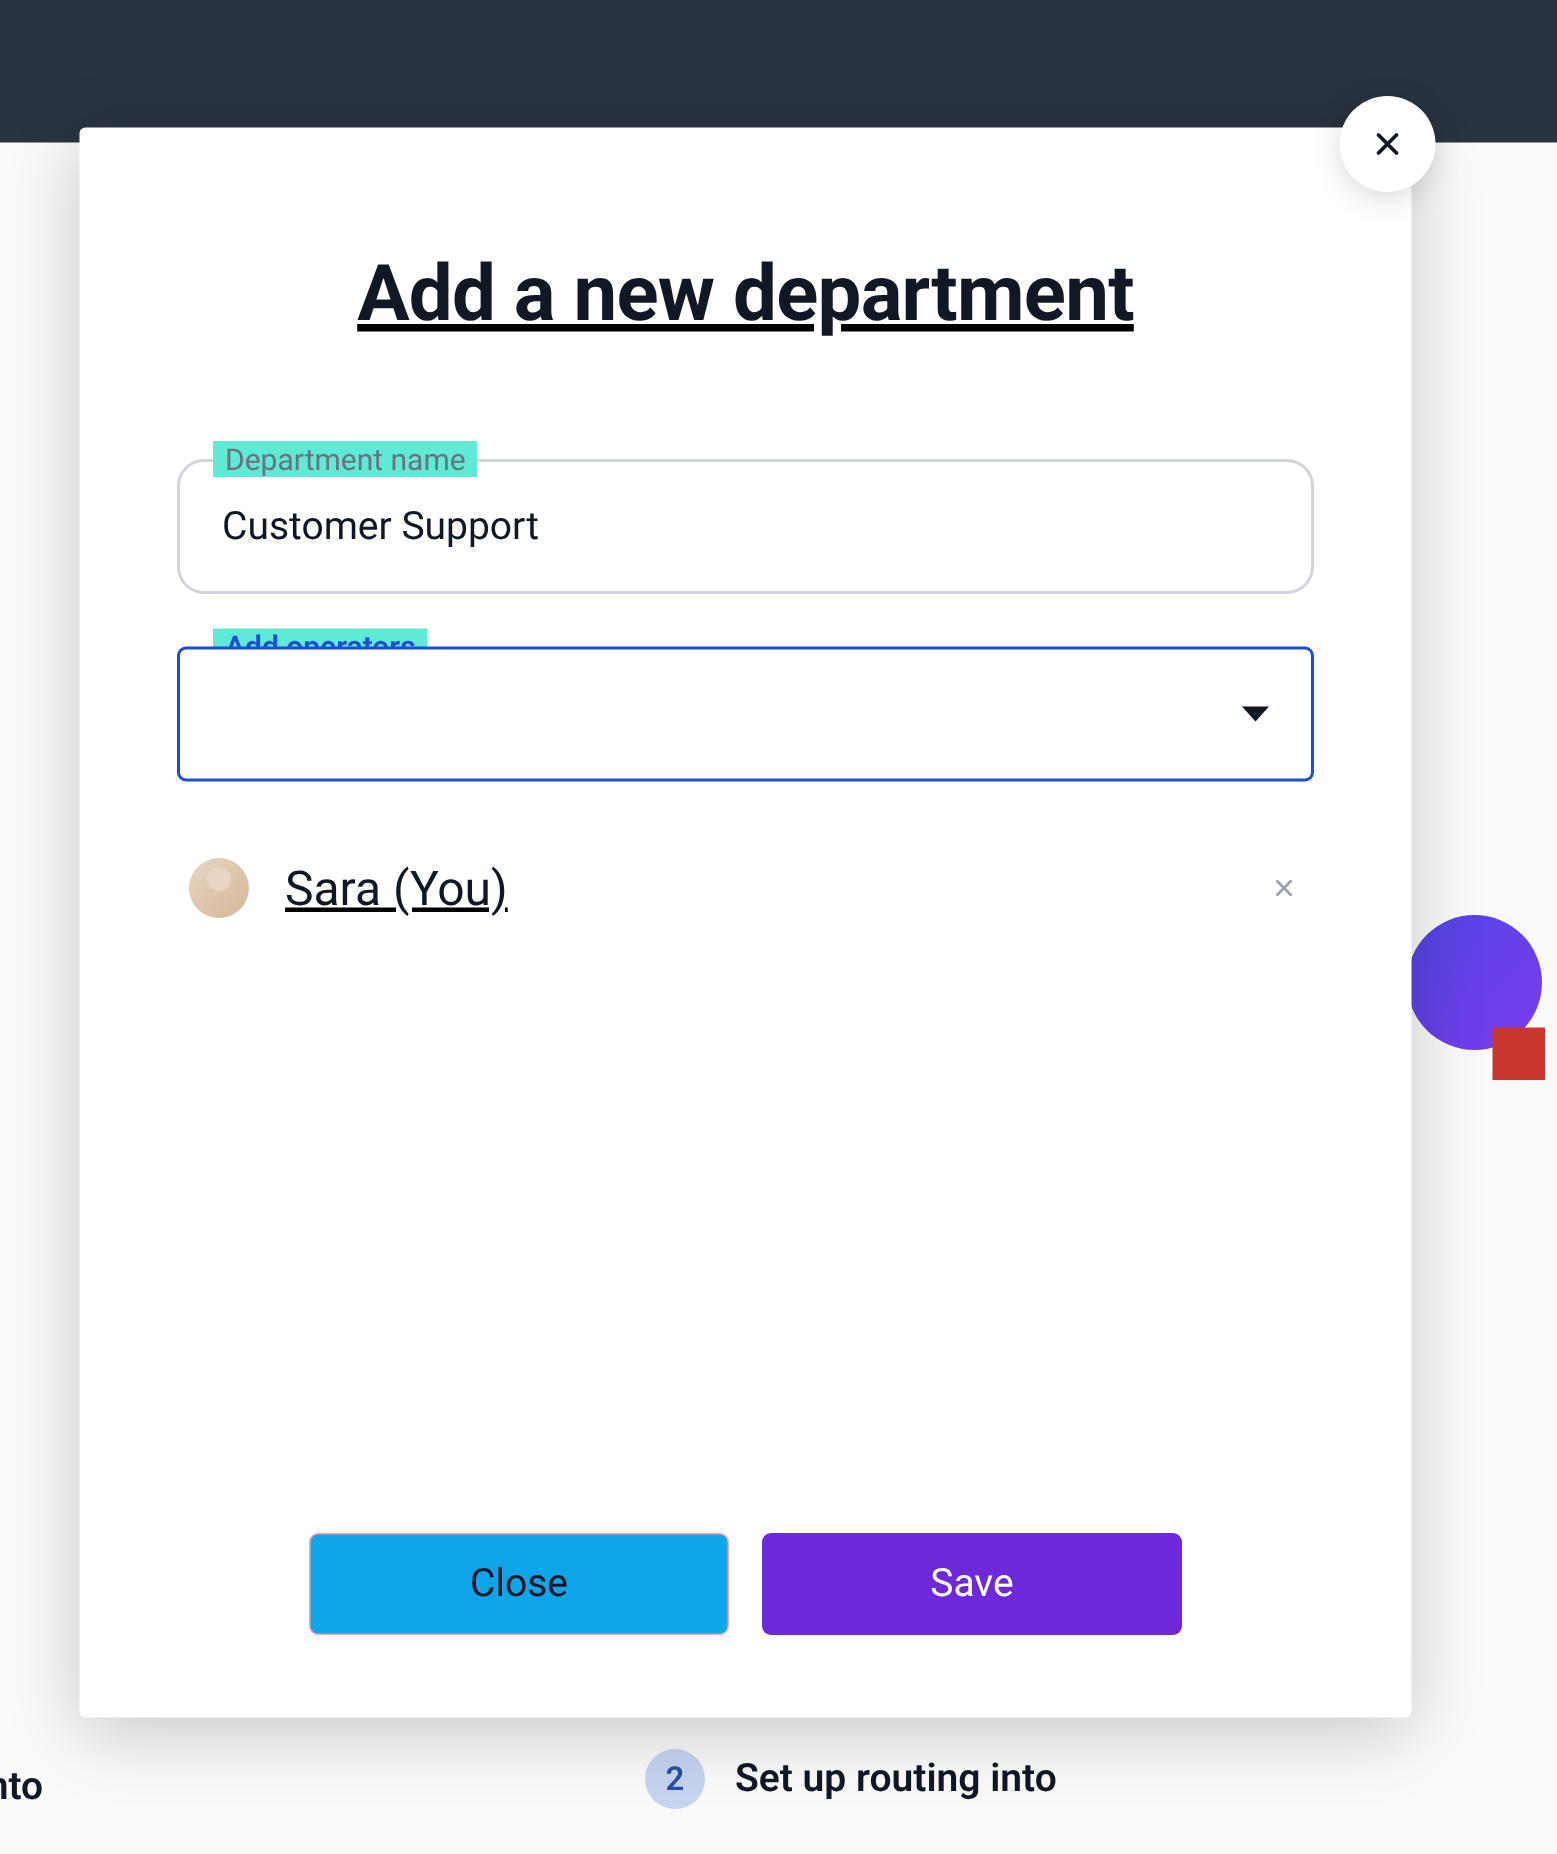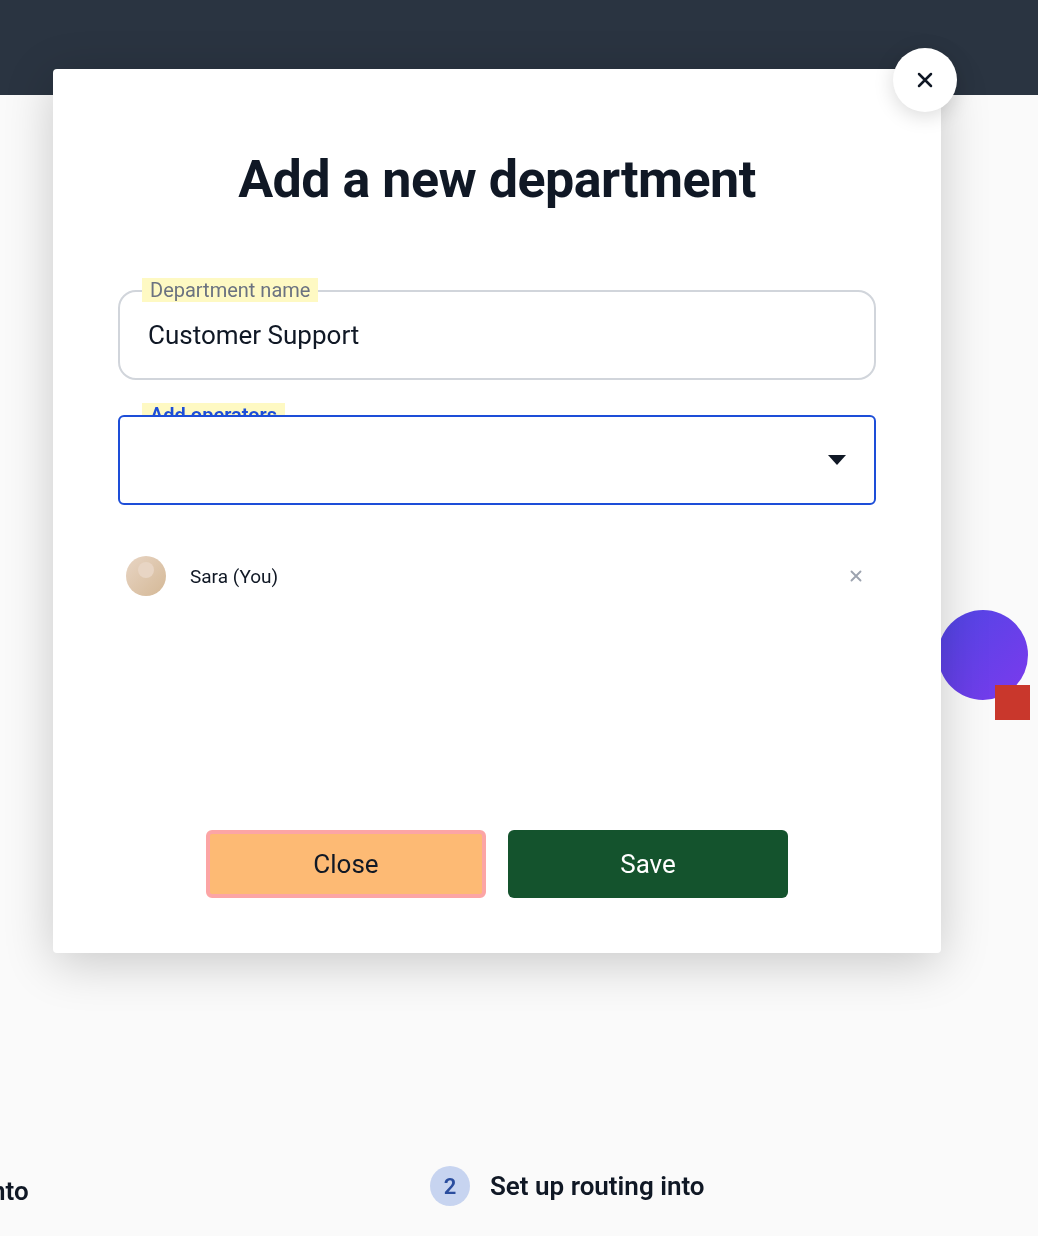--- a/index.html
+++ b/index.html
@@ -104,28 +104,29 @@
       position: absolute;
       top: 590px;
       right: 8px;
       width: 35px;
       height: 35px;
       background: #c9372c;
     }
     
     .modal {
       position: absolute;
-      top: 69px;
+      top: 85px;
       left: 53px;
       width: 888px;
-      height: 884px;
+      height: 1060px;
       background: #ffffff;
       border-radius: 4px;
       box-shadow: 0 10px 50px rgba(0,0,0,0.2);
       padding: 80px 65px 40px 65px;
+      text-decoration: underline;
     }
     
     .close-button {
       position: absolute;
       top: -21px;
       right: -16px;
       width: 64px;
       height: 64px;
       border-radius: 50%;
       background: #ffffff;
@@ -155,21 +156,21 @@
     
     .form-group {
       position: relative;
       margin-bottom: 35px;
     }
     
     .form-label {
       position: absolute;
       top: -12px;
       left: 24px;
-      background: #fef9c3;
+      background: #5eead4;
       padding: 0 8px;
       font-size: 20px;
       color: #6b7280;
       font-weight: 400;
     }
     
     .form-label.active {
       color: #1d4ed8;
       font-weight: 600;
     }
@@ -238,21 +239,21 @@
       top: 6px;
       left: 50%;
       transform: translateX(-50%);
       width: 16px;
       height: 16px;
       border-radius: 50%;
       background: #e8d5c4;
     }
     
     .operator-name {
-      font-size: 19px;
+      font-size: 32px;
       color: #101825;
       flex: 1;
     }
     
     .operator-remove {
       width: 24px;
       height: 24px;
       display: flex;
       align-items: center;
       justify-content: center;
@@ -284,27 +285,27 @@
       font-size: 26px;
       font-family: inherit;
       cursor: pointer;
       display: flex;
       align-items: center;
       justify-content: center;
       width: 280px;
     }
     
     .btn-secondary {
-      background: #fdba74;
-      border: 4px solid #fca5a5;
+      background: #0ea5e9;
+      border: 1px solid #fca5a5;
       color: #101825;
     }
     
     .btn-primary {
-      background: #14532d;
+      background: #6d28d9;
       border: none;
       color: #ffffff;
     }
   </style>
 </head>
 <body>
 
 <div class="background-content">
   <div class="bg-title">
     <br>

